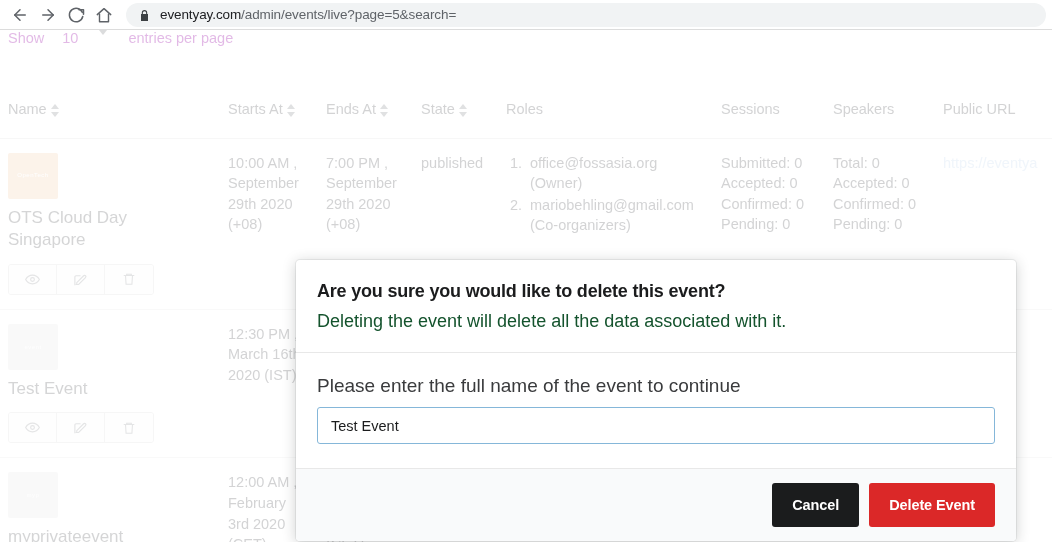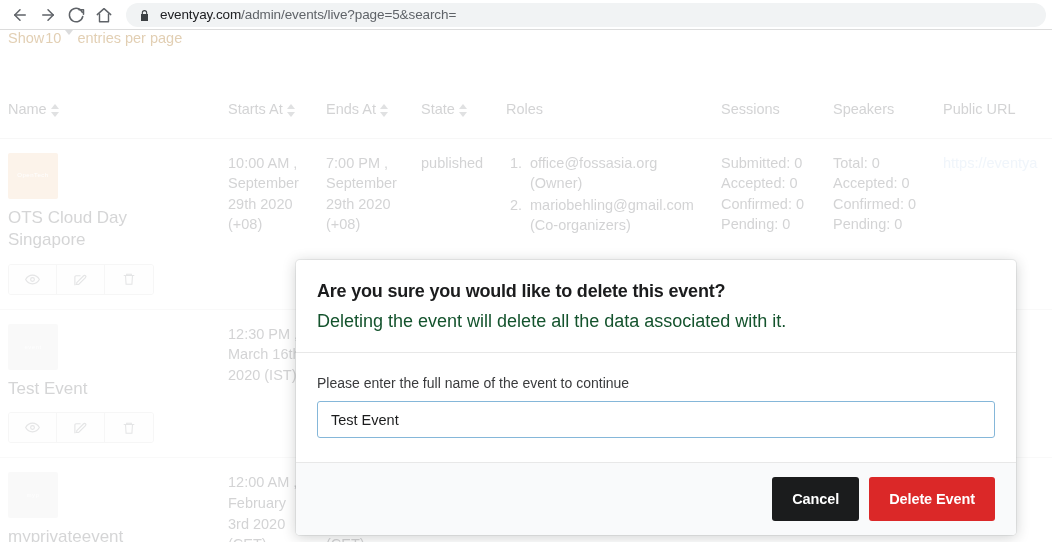--- a/index.html
+++ b/index.html
@@ -67,24 +67,24 @@
     background: #ffffff;
     opacity: 0.30;
     z-index: 1;
     overflow: hidden;
   }
 
   .show-entries {
     position: absolute;
     top: 0px; left: 8px;
     font-size: 14.5px;
-    color: #a16207;
+    color: #a21caf;
     display: flex;
     align-items: flex-start;
-    gap: 1px;
+    gap: 18px;
     white-space: nowrap;
   }
   .caret-down {
     display: inline-block;
     width: 0; height: 0;
     border-left: 4px solid transparent;
     border-right: 4px solid transparent;
     border-top: 5px solid #8b8d90;
     margin: 0 3px;
   }
@@ -216,21 +216,21 @@
   .modal-subtitle {
     font-size: 18px;
     color: #14532d;
     margin-top: 9px;
   }
   .modal-body {
     padding: 22px 21px 24px 21px;
     border-bottom: 1px solid #e8e8e8;
   }
   .field-label {
-    font-size: 14px;
+    font-size: 19px;
     color: #3a3b3d;
     margin-bottom: 10px;
   }
   .name-input {
     width: 100%;
     height: 37px;
     border: 1px solid #85b7d9;
     border-radius: 3px;
     padding: 0 13px;
     font-size: 14.5px;

